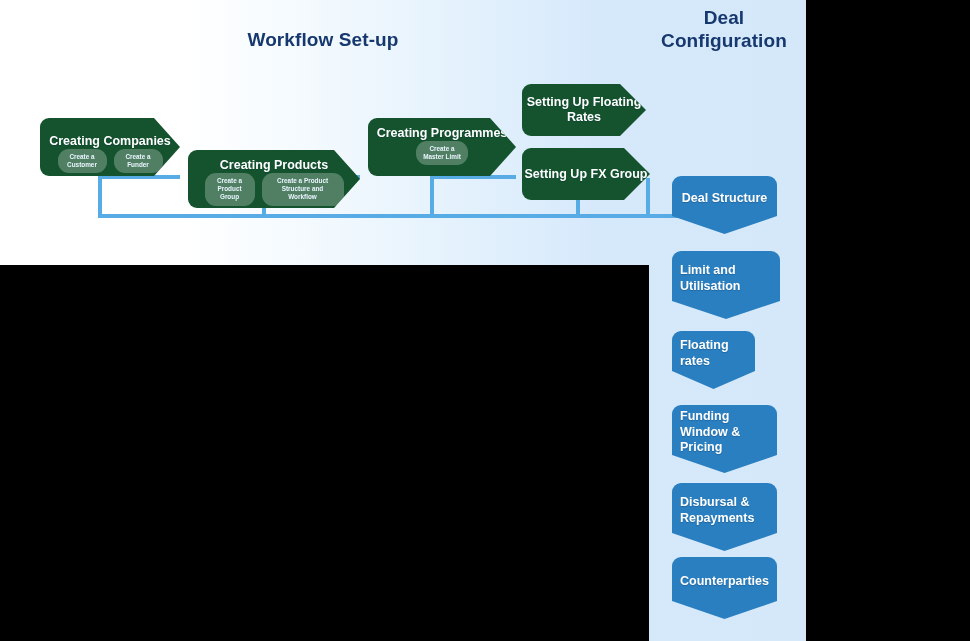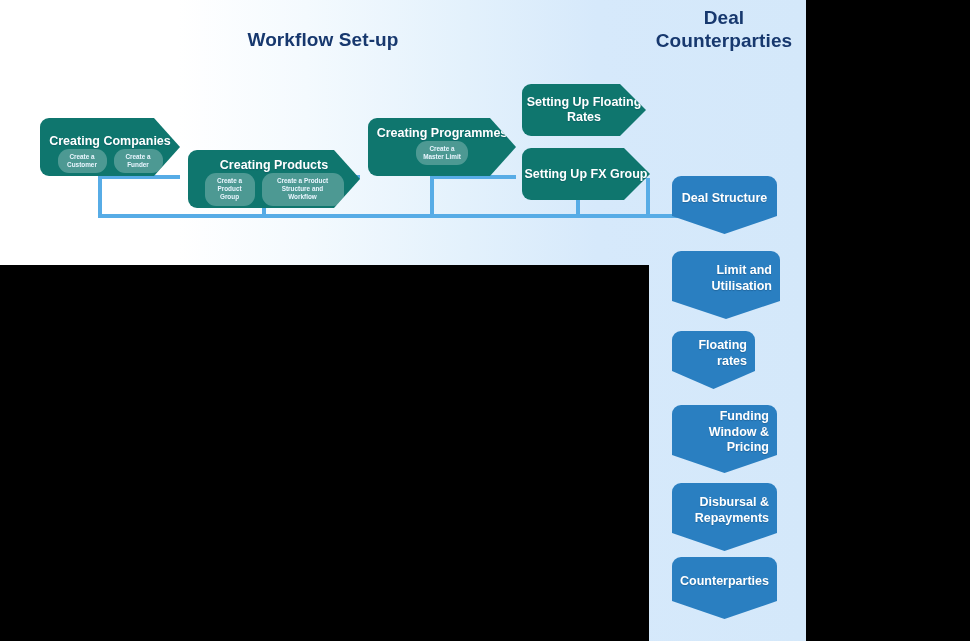--- a/index.html
+++ b/index.html
@@ -38,21 +38,21 @@
   #heading-deal  { left:654px; top:6px;  width:140px; font-size:19px; }
 
   
   .conn { position:absolute; background:#57ace6; }
   .conn-h { height:4px; }
   .conn-v { width:4px; }
 
   
   .chev {
     position:absolute;
-    background:#0f766e;
+    background:#14532d;
     color:#ffffff;
     display:flex;
     flex-direction:column;
     align-items:center;
     justify-content:flex-start;
     border-radius:9px;
     -webkit-clip-path:polygon(0 0, calc(100% - 26px) 0, 100% 50%, calc(100% - 26px) 100%, 0 100%);
     clip-path:polygon(0 0, calc(100% - 26px) 0, 100% 50%, calc(100% - 26px) 100%, 0 100%);
   }
   .chev .chev-title {
@@ -85,40 +85,40 @@
 
   
   .dchev {
     position:absolute;
     background:#2a7fc1;
     color:#ffffff;
     border-radius:9px;
     display:flex;
     align-items:center;
     justify-content:center;
-    text-align:right;
+    text-align:left;
     font-weight:bold;
     font-size:12.5px;
     line-height:1.25;
     padding:0 8px 13px 8px;
     -webkit-clip-path:polygon(0 0, 100% 0, 100% calc(100% - 18px), 50% 100%, 0 calc(100% - 18px));
     clip-path:polygon(0 0, 100% 0, 100% calc(100% - 18px), 50% 100%, 0 calc(100% - 18px));
     text-shadow:0 1px 1px rgba(0,30,60,.25);
   }
 </style>
 </head>
 <body>
 
 <div id="stage">
 
   <div class="canvas"></div>
 
   <div class="heading" id="heading-setup">Workflow Set-up</div>
 
-  <div class="heading" id="heading-deal">Deal Counterparties</div>
+  <div class="heading" id="heading-deal">Deal Configuration</div>
 
   <div class="conn conn-v" style="left:98px;  top:178px; height:40px;"></div>
   <div class="conn conn-v" style="left:262px; top:178px; height:40px;"></div>
   <div class="conn conn-v" style="left:430px; top:178px; height:40px;"></div>
   <div class="conn conn-v" style="left:576px; top:178px; height:40px;"></div>
   <div class="conn conn-v" style="left:646px; top:178px; height:40px;"></div>
 
   <div class="conn conn-h" style="left:98px; top:214px; width:590px;"></div>
 
   <div class="conn conn-h" style="left:98px;  top:175px; width:82px;"></div>

